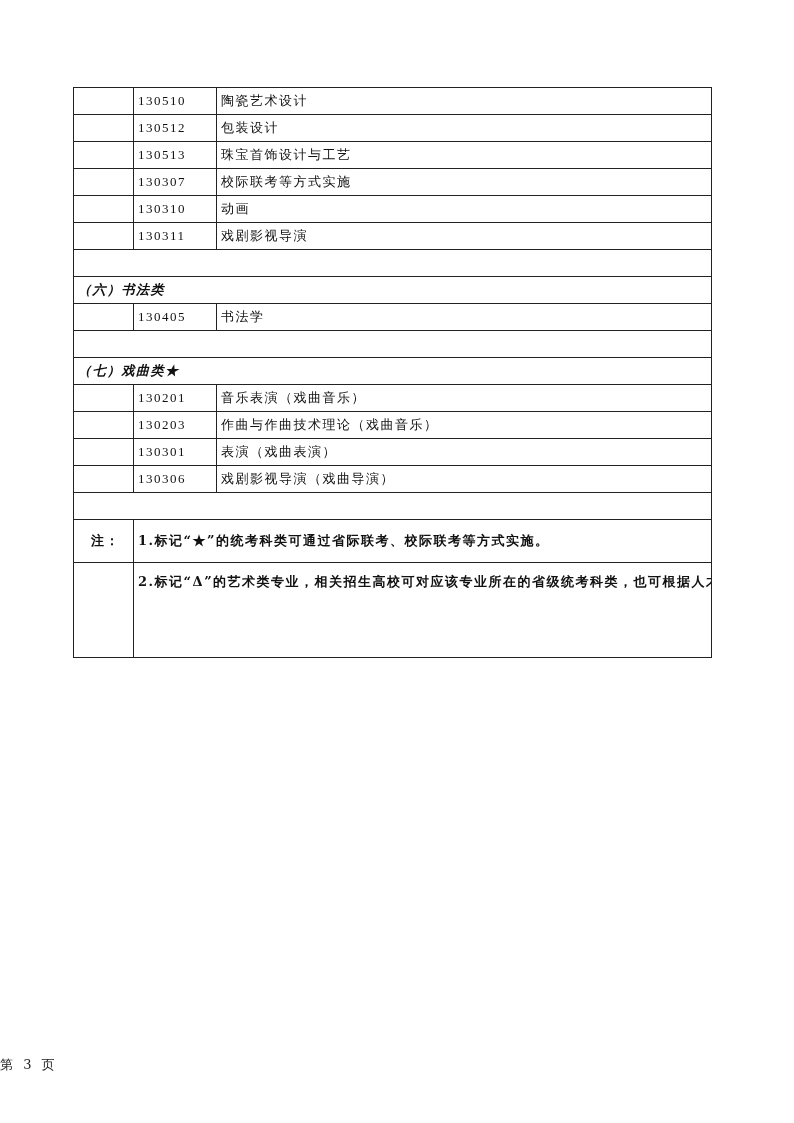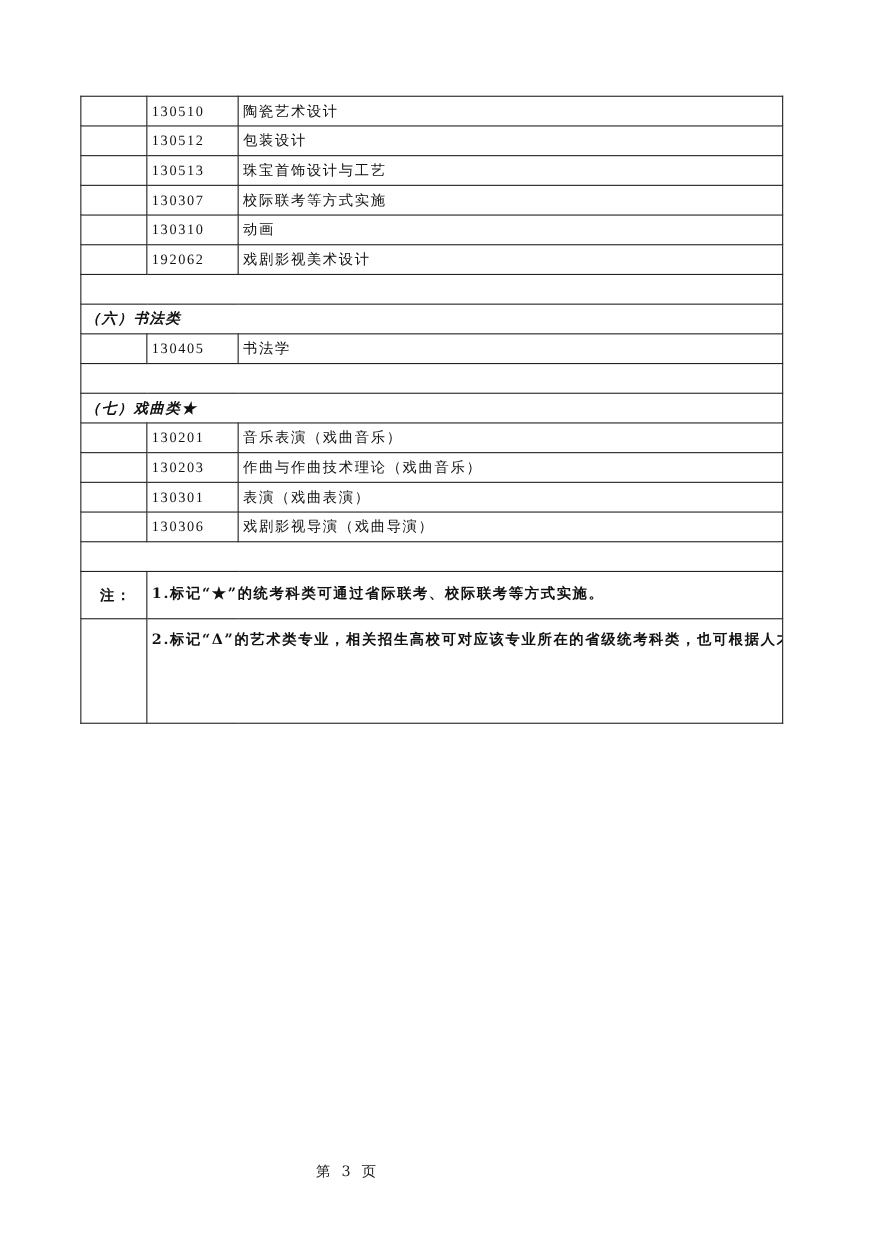--- a/index.html
+++ b/index.html
@@ -7,21 +7,21 @@
   table.t { position:absolute; left:73px; top:87px; width:639px; border-collapse:collapse; table-layout:fixed; }
   table.t td { border:1.3px solid #222; padding:0 0 0 4px; height:26px; font-size:13px; letter-spacing:1.5px; white-space:nowrap; overflow:hidden; }
   td.c0 { width:55px; }
   td.c1 { width:78px; font-family:"Liberation Serif", serif; font-size:14px; letter-spacing:1px;margin-top:48px; }
   td.sec { text-align:left; font-weight:bold; letter-spacing:2px;font-style:italic; }
   td.note-label { text-align:center; font-weight:bold; font-size:13px; padding:0; }
   td.note { font-weight:bold; font-size:13px; letter-spacing:0.5px; white-space:normal; line-height:18px; }
   tr.r-note1 td { height:42px; }
   tr.r-note2 td { height:84px; vertical-align:top; }
   tr.r-note2 td.note { padding-top:10px; }
-  .footer { position:absolute; top:1056px; left:0; width:632px; text-align:center; font-size:13px; letter-spacing:3px; color:#222; }
+  .footer { position:absolute; top:1056px; left:0; width:632px; font-size:13px; letter-spacing:3px; color:#222; }
 </style>
 </head>
 <body>
 
 <table class="t">
   <tbody>
     <tr>
         <td class="c0"></td>
         <td class="c1">130510</td>
         <td>陶瓷艺术设计</td>
@@ -41,22 +41,22 @@
         <td class="c1">130307</td>
         <td>校际联考等方式实施</td>
       </tr>
     <tr>
         <td class="c0"></td>
         <td class="c1">130310</td>
         <td>动画</td>
       </tr>
     <tr>
         <td class="c0"></td>
-        <td class="c1">192062</td>
-        <td>戏剧影视美术设计</td>
+        <td class="c1">130311</td>
+        <td>戏剧影视导演</td>
       </tr>
 
     <tr>
         <td colspan="3"></td>
       </tr>
     <tr>
         <td colspan="3" class="sec">（六）书法类</td>
       </tr>
     <tr>
         <td class="c0"></td>

